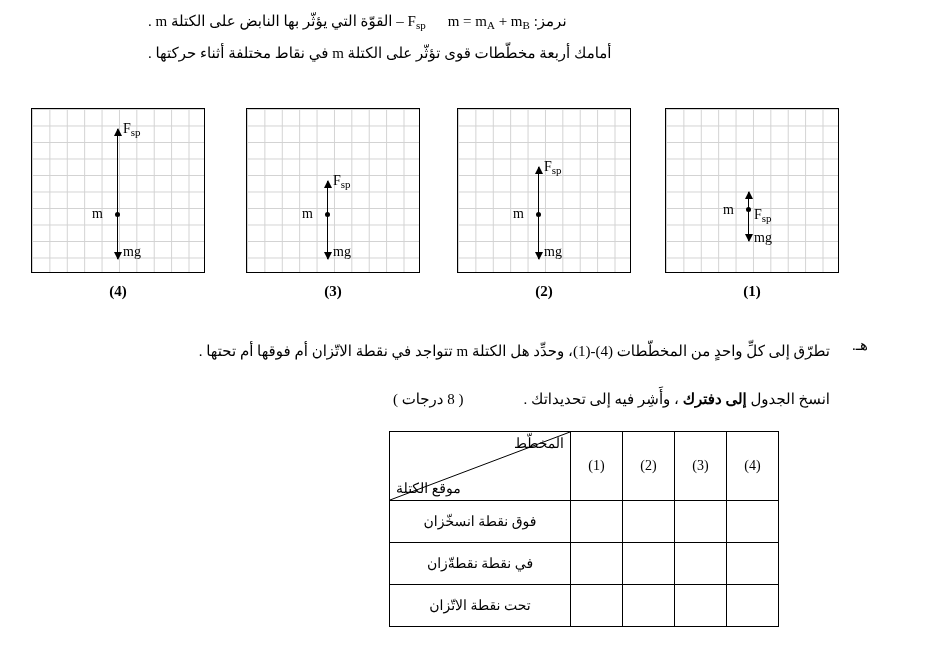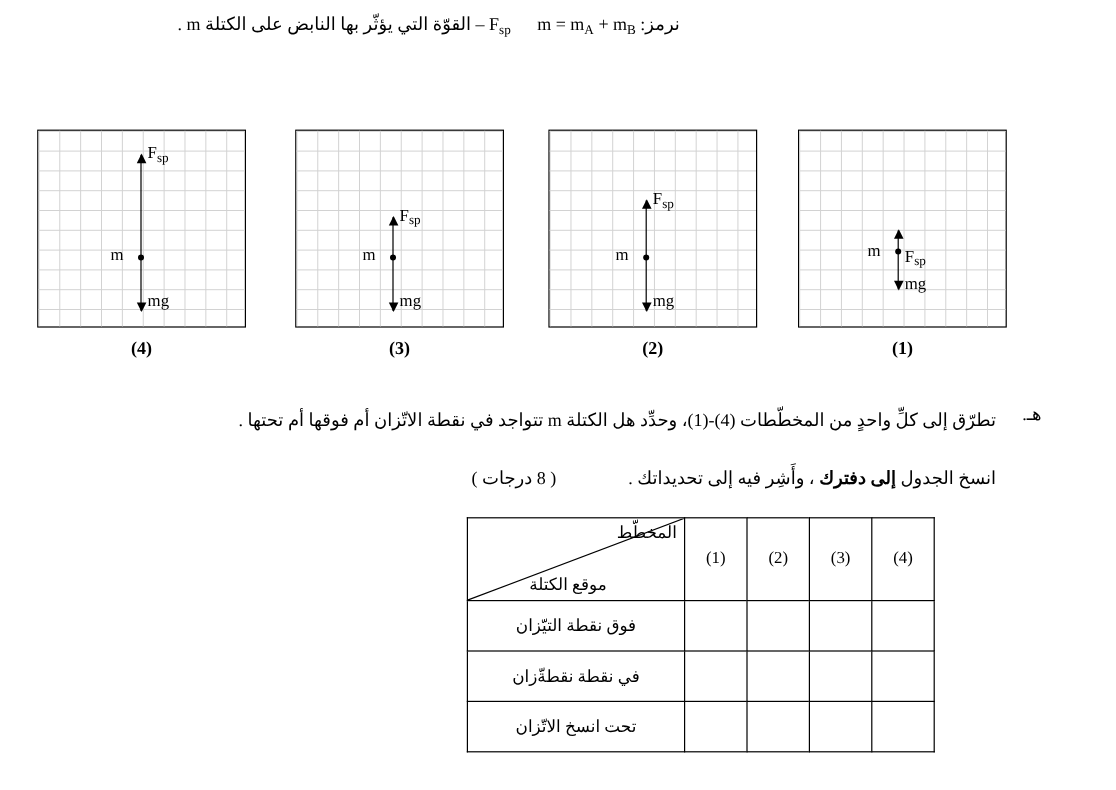--- a/index.html
+++ b/index.html
@@ -117,40 +117,41 @@
     width:180px;height:68px;
     position:relative;
   }
   .hdr-diag .slash{
     position:absolute;left:0;top:0;width:100%;height:100%;
   }
   .hdr-diag .t1{
     position:absolute;top:3px;right:6px;font-size:14px;
   }
   .hdr-diag .t2{
-    position:absolute;bottom:3px;left:6px;font-size:14px;margin-left:45px;
+    position:absolute;bottom:3px;left:6px;font-size:14px;
   }
   .col-num{width:51px;height:68px;font-weight:bold;font-size:15px;}
   .row-lbl{
     width:180px;height:41px;
     text-align:right;
     padding-right:8px;
     font-size:14px;
   }
   .cell-blank{width:51px;height:41px;}
 </style>
 </head>
 <body>
 
 <div class="page">
 
   <div class="intro" id="intro-line1">
     <span>نرمز: </span><span class="ltr"><span>m = m</span><span class="sub">A</span><span> + m</span><span class="sub">B</span></span><span class="ltr" style="width:22px;display:inline-block;"></span><span class="ltr"><span>F</span><span class="sub">sp</span></span><span> – القوّة التي يؤثّر بها النابض على الكتلة  m .</span>
   </div>
 
+  <div class="intro" id="intro-line2">أمامك أربعة مخطّطات قوى تؤثّر على الكتلة  m  في نقاط مختلفة أثناء حركتها .</div>
 
   <div class="diagram" style="left:31px;top:108px;">
     <div class="grid"></div>
     <div class="dot" style="left:83px;top:103px;"></div>
     <div class="mlabel" style="left:60px;top:97px;">m</div>
     <div class="arrow-up" style="left:85px;top:20px;height:86px;"></div>
     <div class="flabel" style="left:91px;top:12px;"><span>F</span><span class="sub">sp</span></div>
     <div class="arrow-down" style="left:85px;top:104px;height:46px;"></div>
     <div class="flabel" style="left:91px;top:135px;">mg</div>
   </div>
@@ -209,33 +210,33 @@
           </svg>
           <span class="t1">المخطّط</span>
           <span class="t2">موقع الكتلة</span>
         </td>
       </tr>
       <tr>
         <td class="cell-blank"></td>
         <td class="cell-blank"></td>
         <td class="cell-blank"></td>
         <td class="cell-blank"></td>
-        <td class="row-lbl">فوق نقطة التيّزان</td>
+        <td class="row-lbl">فوق نقطة انسخّزان</td>
       </tr>
       <tr>
         <td class="cell-blank"></td>
         <td class="cell-blank"></td>
         <td class="cell-blank"></td>
         <td class="cell-blank"></td>
         <td class="row-lbl">في نقطة نقطةّزان</td>
       </tr>
       <tr>
         <td class="cell-blank"></td>
         <td class="cell-blank"></td>
         <td class="cell-blank"></td>
         <td class="cell-blank"></td>
-        <td class="row-lbl">تحت انسخ الاتّزان</td>
+        <td class="row-lbl">تحت نقطة الاتّزان</td>
       </tr>
     </tbody>
       </table>
   </div>
 
 </div>
 
 </body></html>

